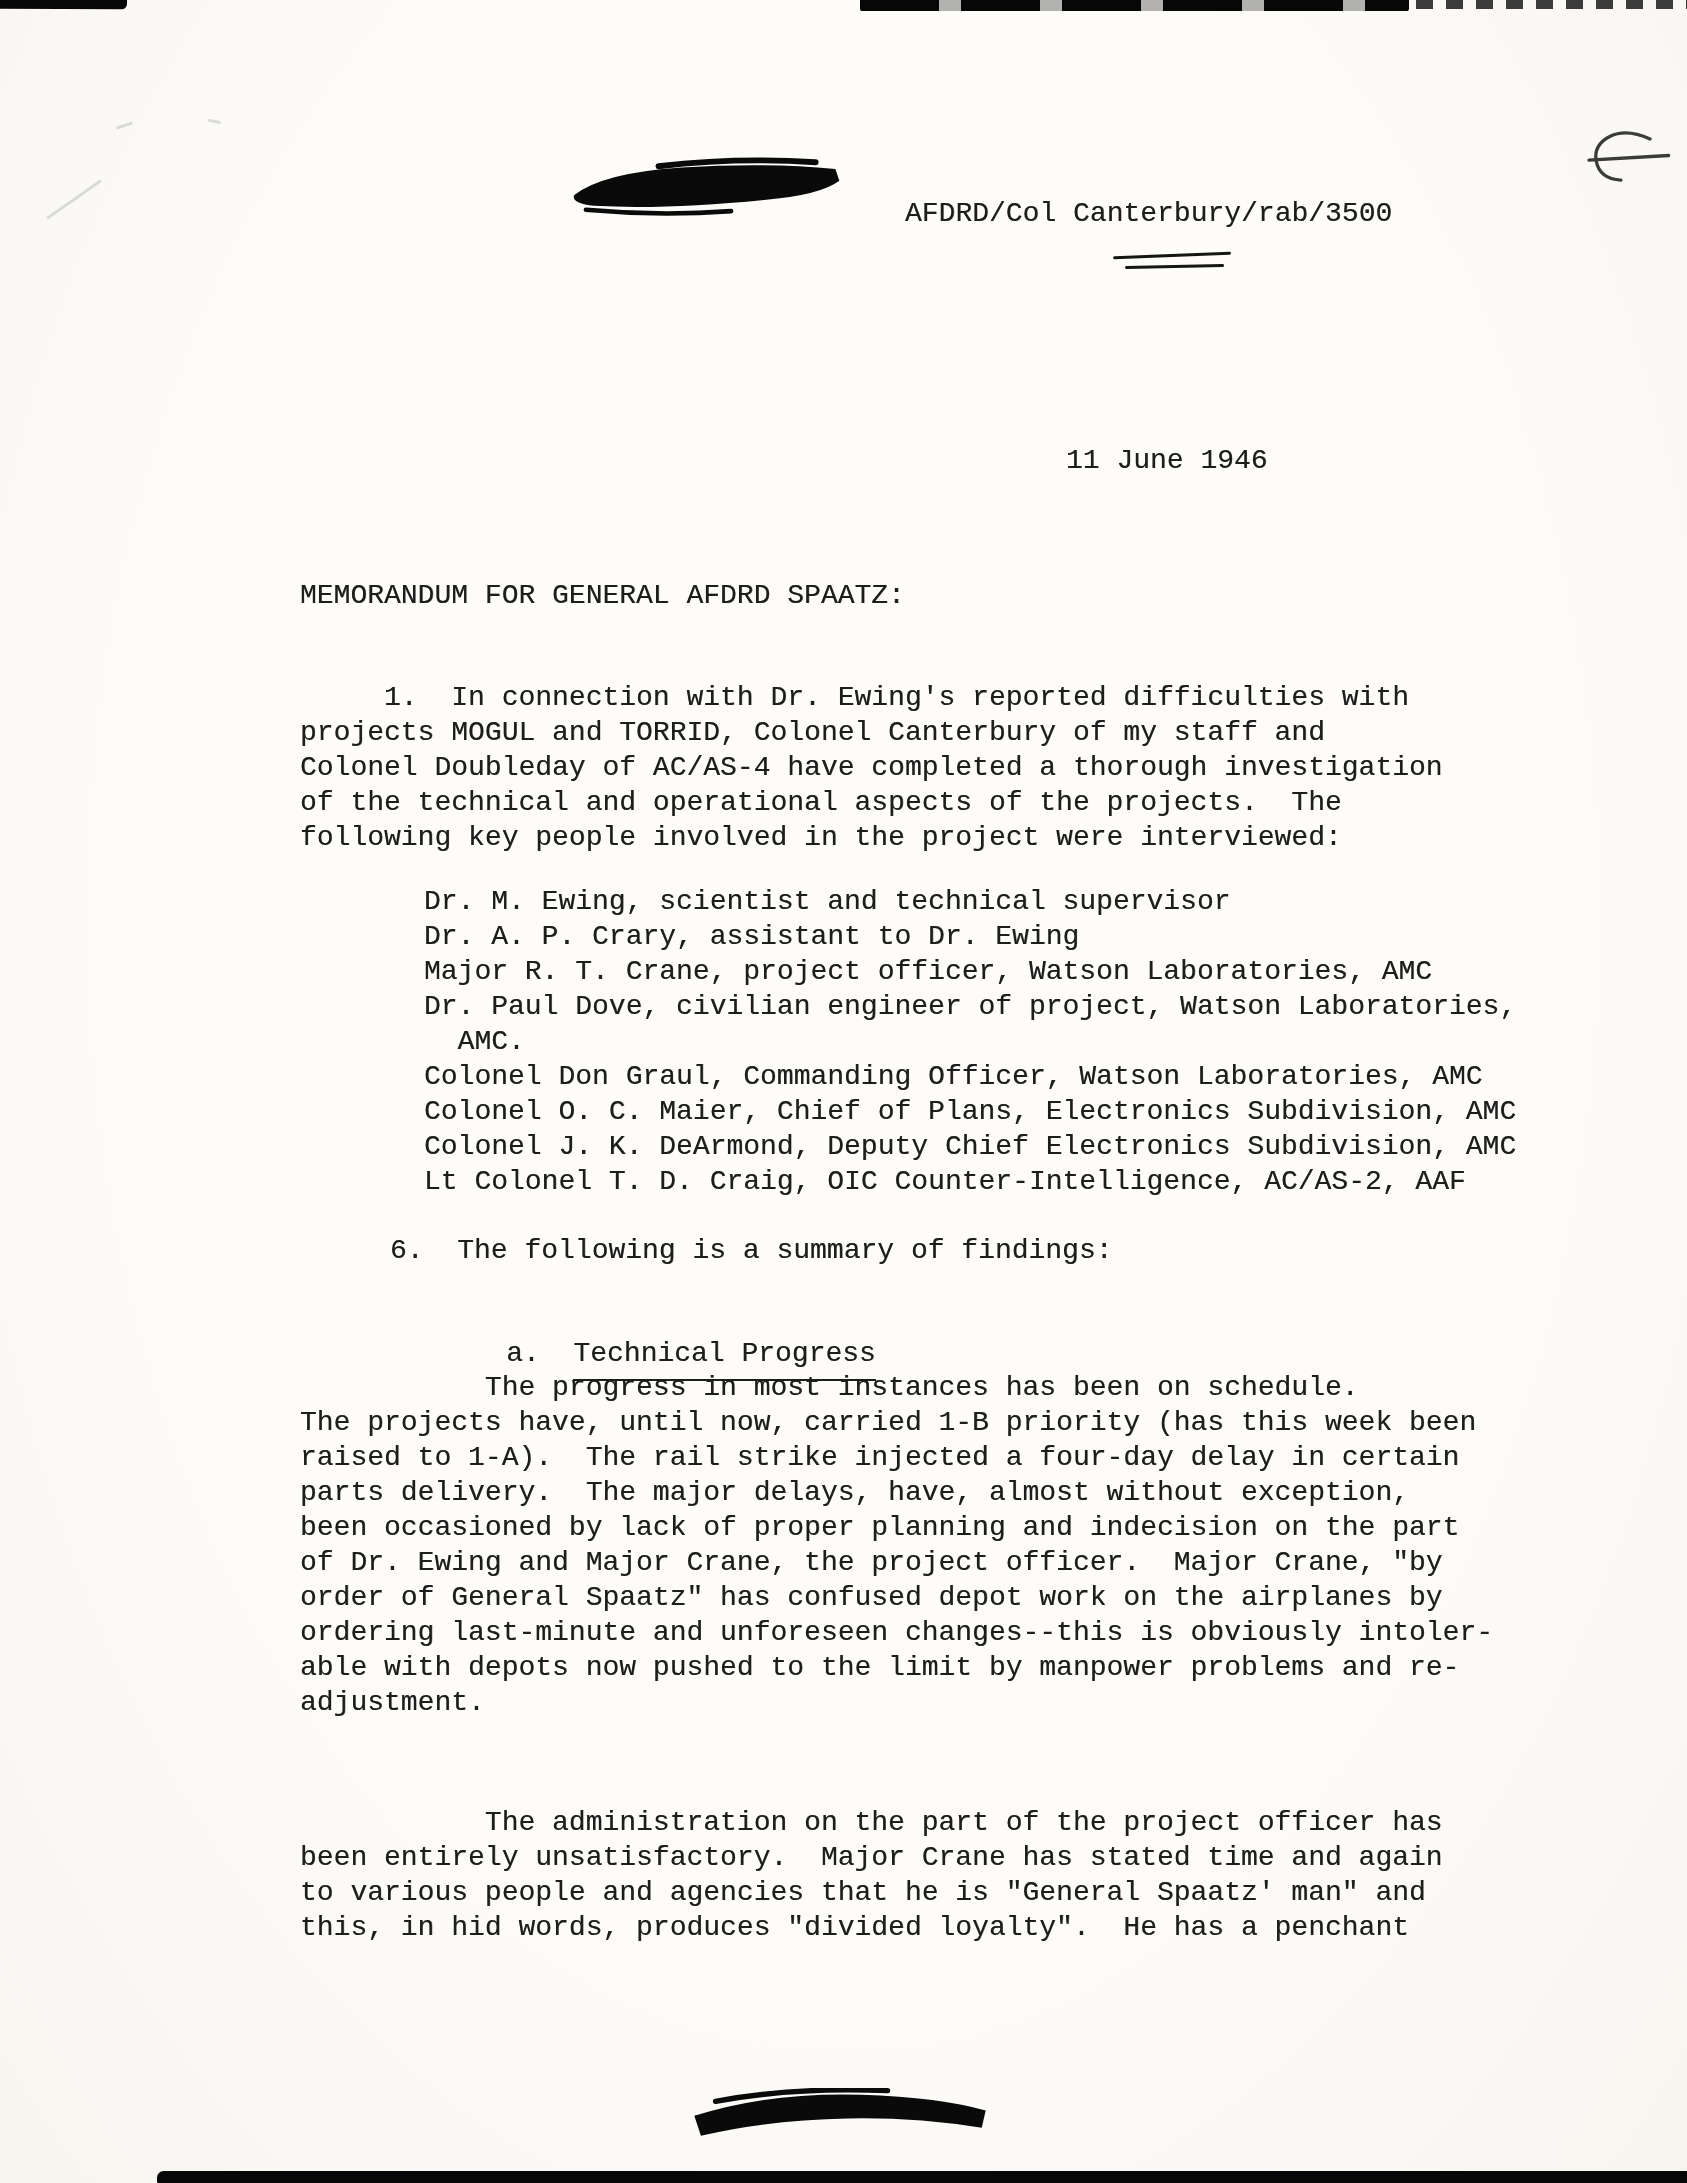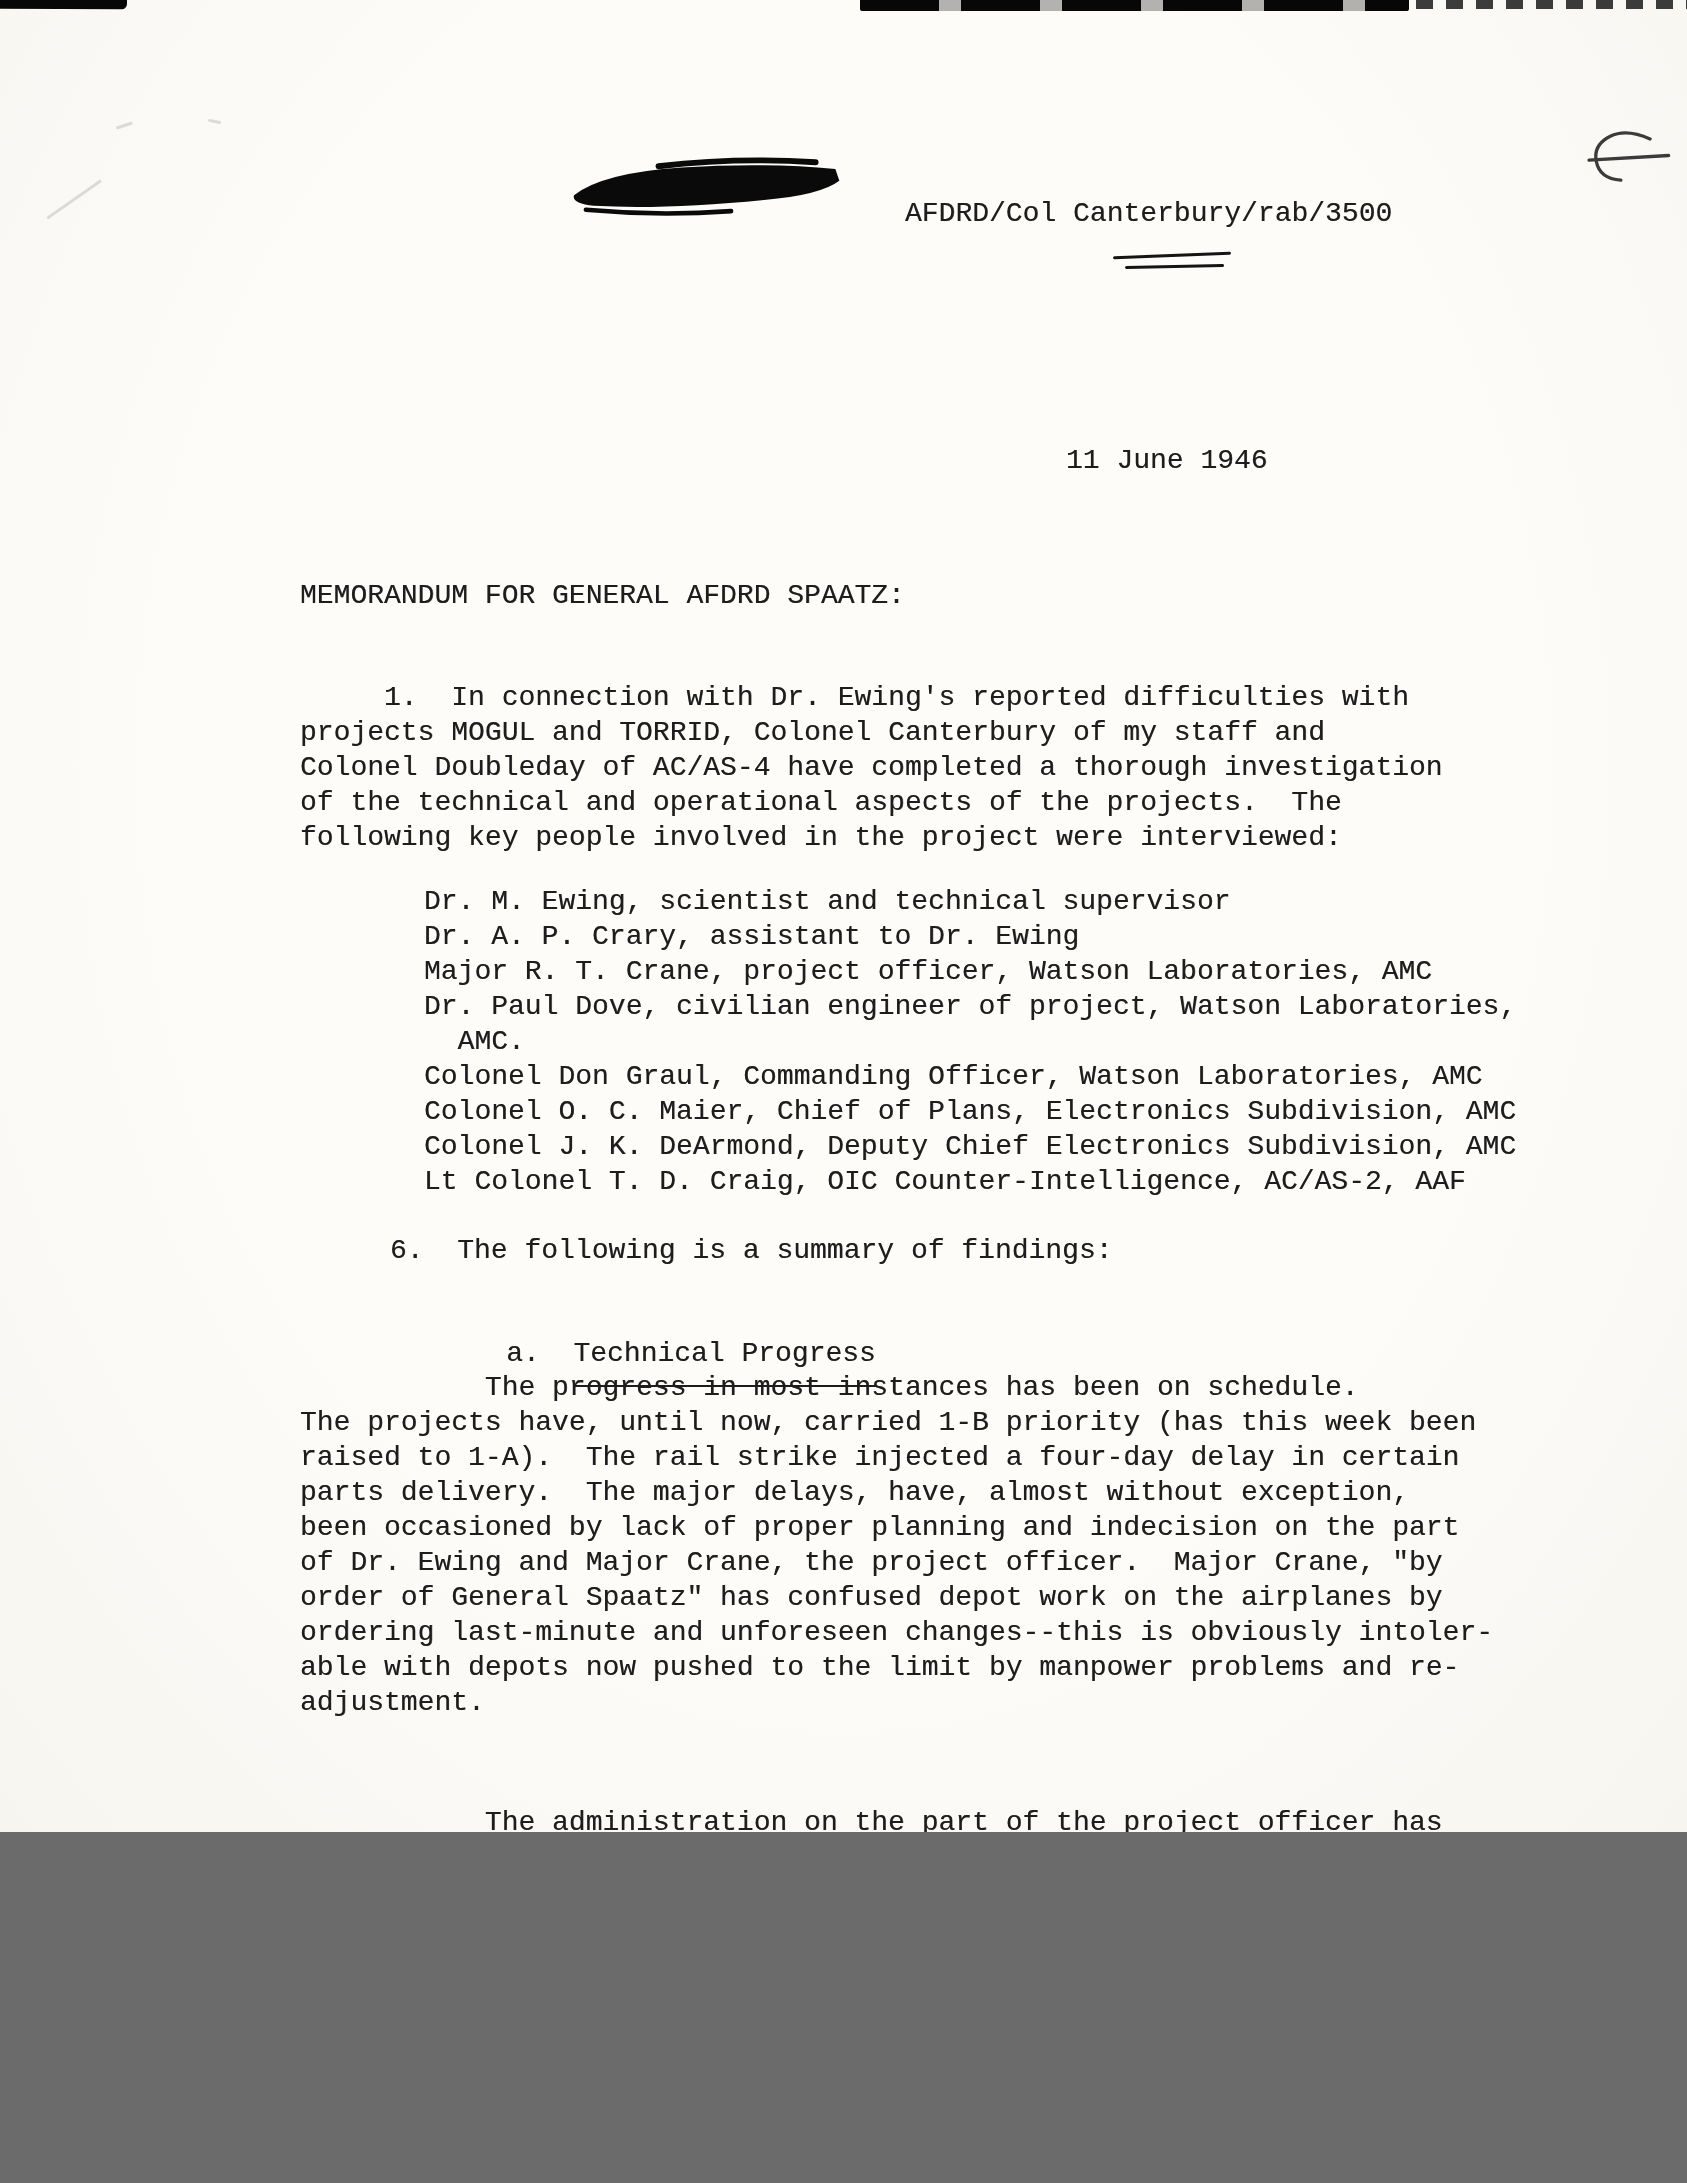--- a/index.html
+++ b/index.html
@@ -1,39 +1,39 @@
 <!DOCTYPE html>
 <html style="font-size:10.6px"><head>
 <meta charset="utf-8">
 <style>
   * { margin: 0; padding: 0; box-sizing: border-box; }
   html, body { background: #6b6b6b; }
   .page {
     position: relative;
     width: 1687px;
-    height: 1832px;
+    height: 2183px;
     margin: 0 auto;
     background: radial-gradient(ellipse at 50% 42%, #fdfcf9 55%, #f7f5f0 100%);
     font-family: "Liberation Mono", "DejaVu Sans Mono", monospace;
     color: #1b1b1b;
     overflow: hidden;
   }
   .typed {
     position: absolute;
     font-size: 28px;
     line-height: 35px;
     white-space: pre;
     color: #1d1d1d;
     text-shadow: 0.3px 0 0 rgba(25,25,25,0.55);
   }
   pre.typed { font-family: inherit; }
   .uline {
     display: inline-block;
     border-bottom: 2px solid #1d1d1d;
-    padding-bottom: 14px;
+    padding-bottom: 8px;
   }
   .heading-gap { margin-left: 2ch; }
   .artifact { position: absolute; }
   .bar-black { background: #070707; }
   .hand-underline {
     position: absolute;
     background: #151515;
     border-radius: 2px;
   }
   .faint-mark { position: absolute; background: #9aa0a6; opacity: .35; border-radius: 1.3px; }

